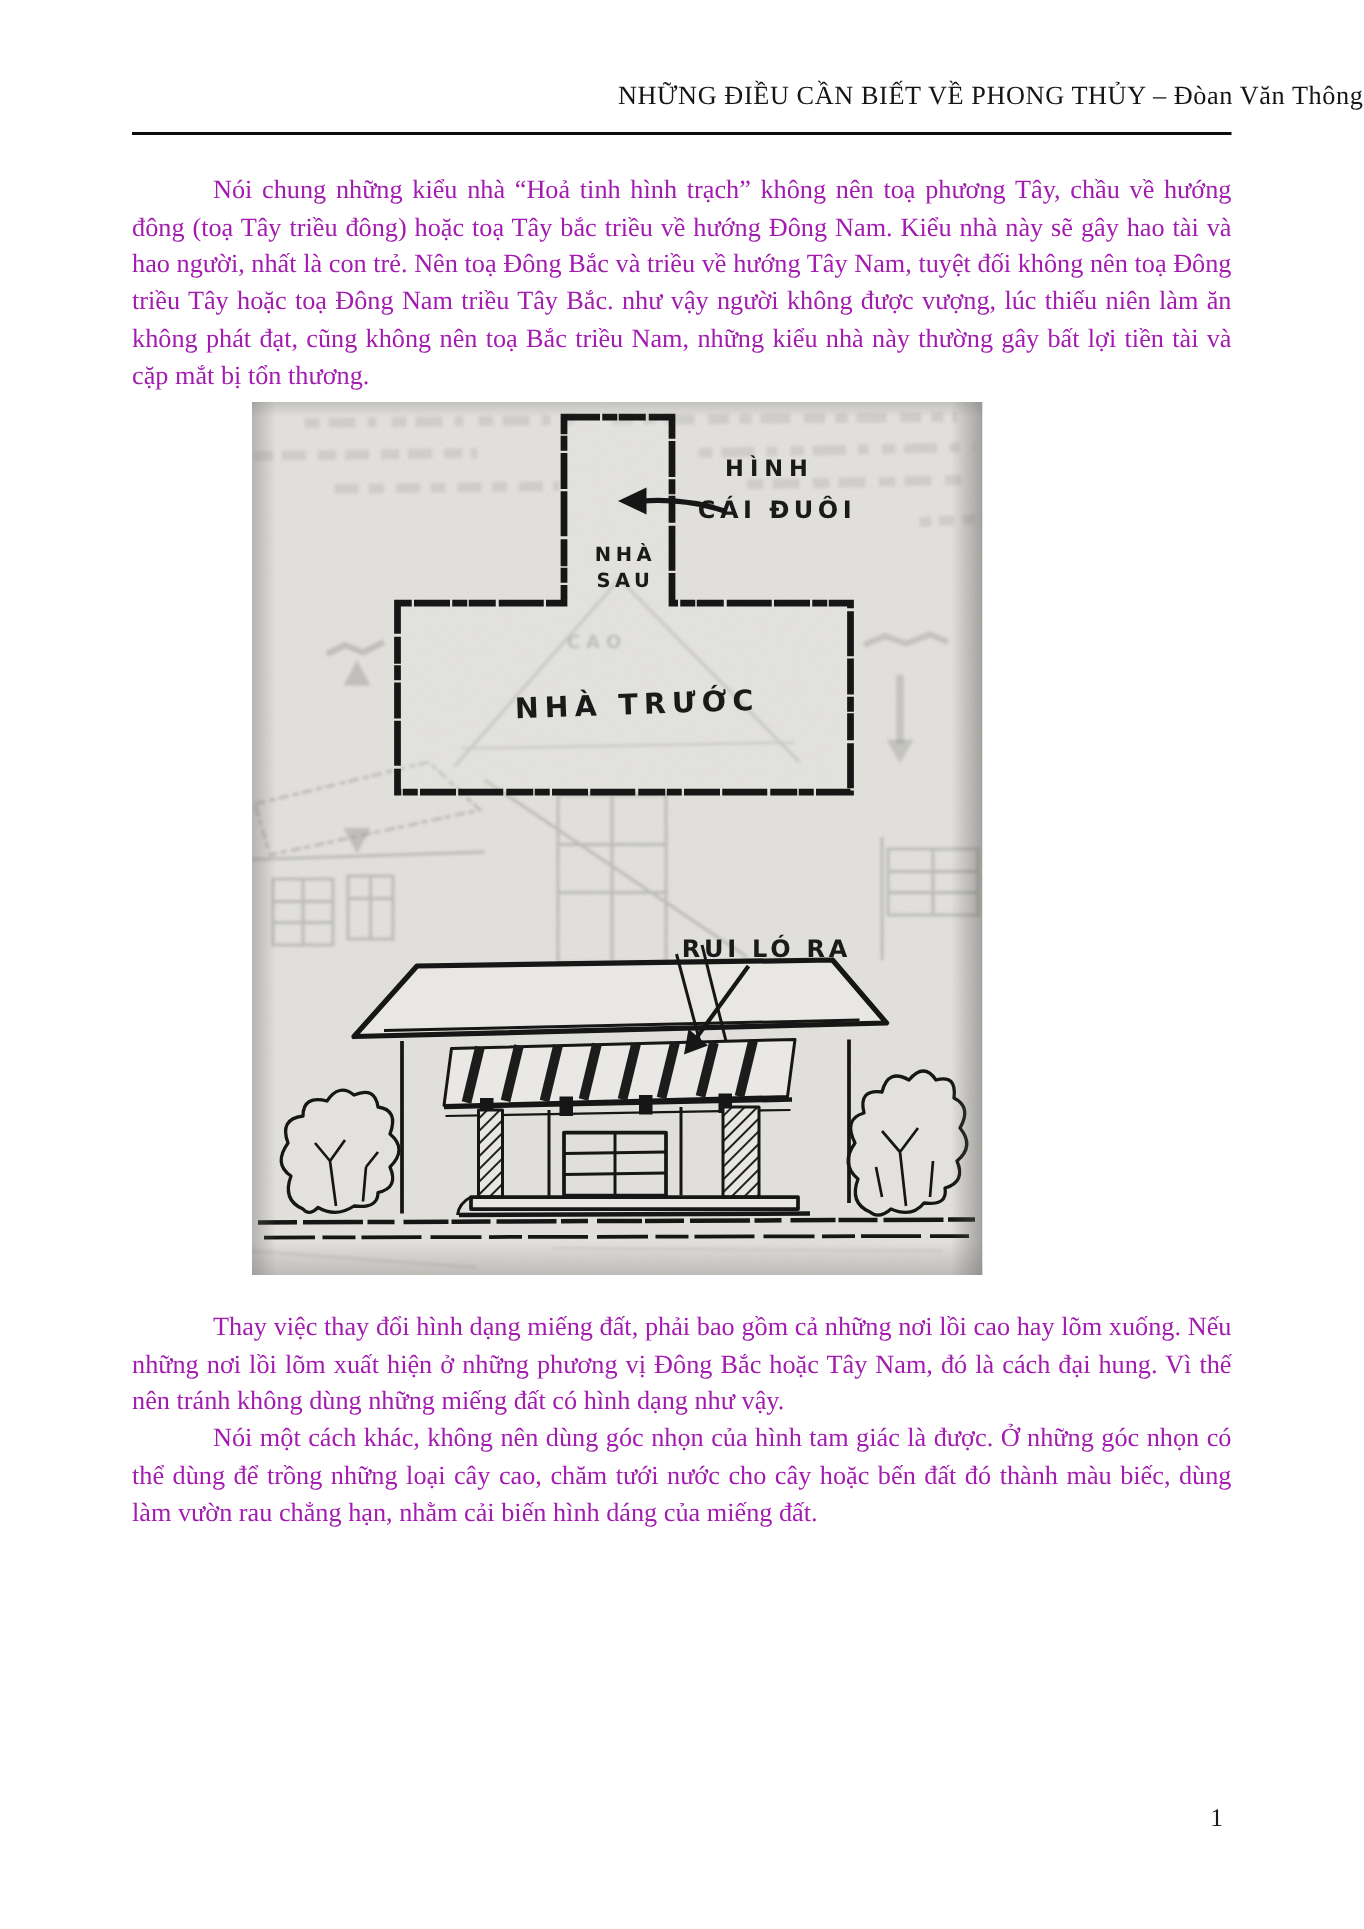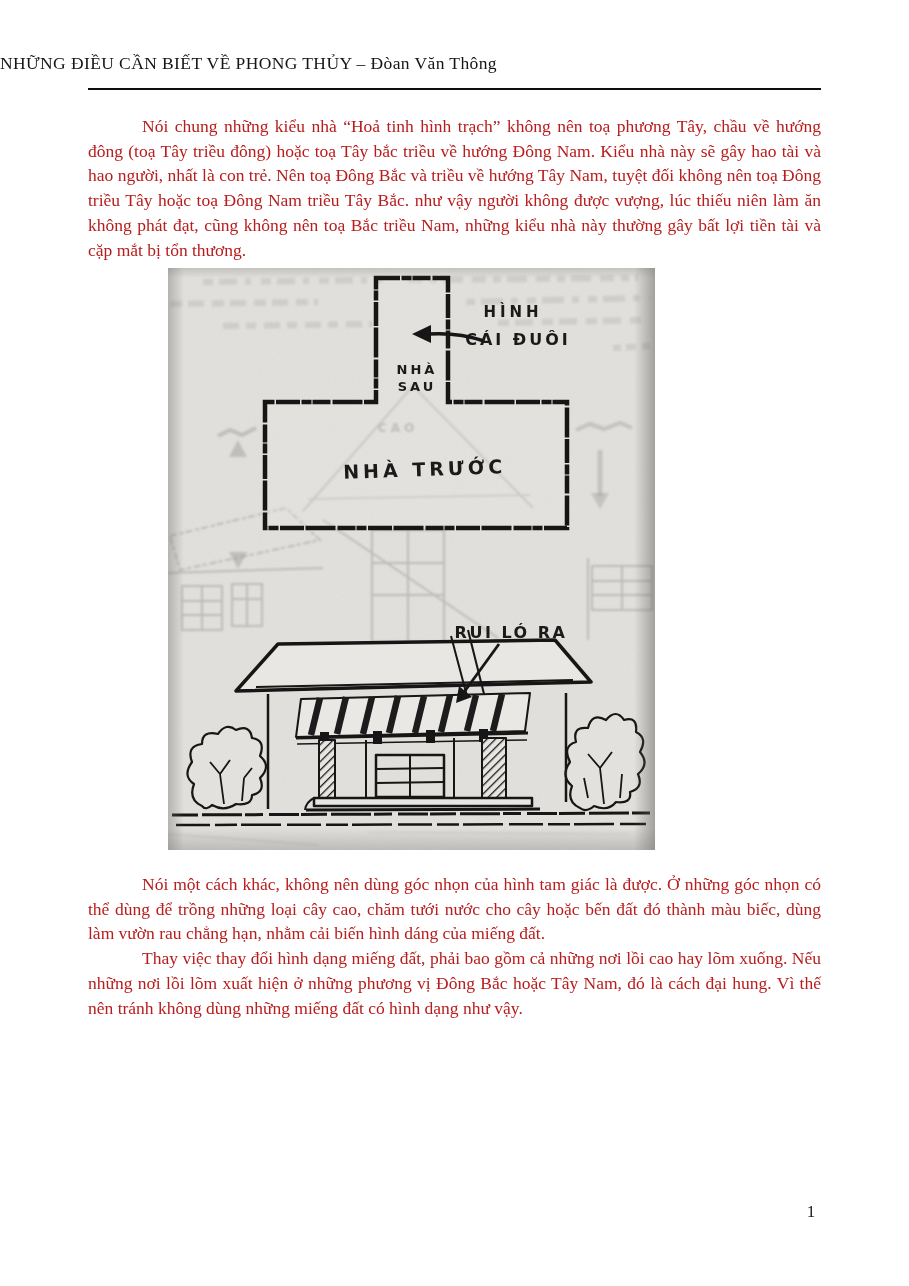--- a/index.html
+++ b/index.html
@@ -4,29 +4,29 @@
 <style>
   html,body{margin:0;padding:0;}
   body{
     width:909px;height:1286px;position:relative;overflow:hidden;
     background:#ffffff;
     font-family:"Liberation Serif","DejaVu Serif",serif;
     color:#101010;
   }
   .page-header{
     position:absolute;top:53px;left:0;width:909px;
-    text-align:left;font-size:17.5px;letter-spacing:.4px;color:#151515;
+    text-align:right;font-size:17.5px;letter-spacing:.4px;color:#151515;
   }
   .header-rule{
     position:absolute;top:88px;left:88px;width:733px;height:0;
     border-top:2.2px solid #0e0e0e;
   }
   .textblock{
     position:absolute;left:88px;width:733px;
-    font-size:17.5px;line-height:24.7px;text-align:justify;color:#b91c1c;
+    font-size:17.5px;line-height:24.7px;text-align:justify;color:#a21caf;
   }
   .tb1{top:114px;}
   .tb2{top:872px;}
   .textblock p{margin:0;text-indent:54px;}
   .figure-wrap{
     position:absolute;left:148px;top:268px;width:487px;height:582px;padding-left:20px;
   }
   .figure-wrap svg{display:block;}
   .plan-label{font-family:"DejaVu Sans",sans-serif;font-weight:bold;fill:#1a1a1a;}
   .faint-label{font-family:"DejaVu Sans",sans-serif;font-weight:bold;}
@@ -220,17 +220,17 @@
   </g>
 
   <rect x="0" y="0" width="16" height="582" fill="url(#gLeft)"></rect>
   <rect x="466" y="0" width="21" height="582" fill="url(#gRight)"></rect>
   <rect x="0" y="0" width="487" height="10" fill="url(#gTop)"></rect>
   <rect x="0" y="560" width="487" height="22" fill="url(#gBot)"></rect>
 </svg>
 </div>
 
 <div class="textblock tb2">
+  <p>Thay việc thay đổi hình dạng miếng đất, phải bao gồm cả những nơi lồi cao hay lõm xuống. Nếu những nơi lồi lõm xuất hiện ở những phương vị Đông Bắc hoặc Tây Nam, đó là cách đại hung. Vì thế nên tránh không dùng những miếng đất có hình dạng như vậy.</p>
   <p>Nói một cách khác, không nên dùng góc nhọn của hình tam giác là được. Ở những góc nhọn có thể dùng để trồng những loại cây cao, chăm tưới nước cho cây hoặc bến đất đó thành màu biếc, dùng làm vườn rau chẳng hạn, nhằm cải biến hình dáng của miếng đất.</p>
-  <p>Thay việc thay đổi hình dạng miếng đất, phải bao gồm cả những nơi lồi cao hay lõm xuống. Nếu những nơi lồi lõm xuất hiện ở những phương vị Đông Bắc hoặc Tây Nam, đó là cách đại hung. Vì thế nên tránh không dùng những miếng đất có hình dạng như vậy.</p>
 </div>
 
 <div class="page-number">1</div>
 
 </body></html>

